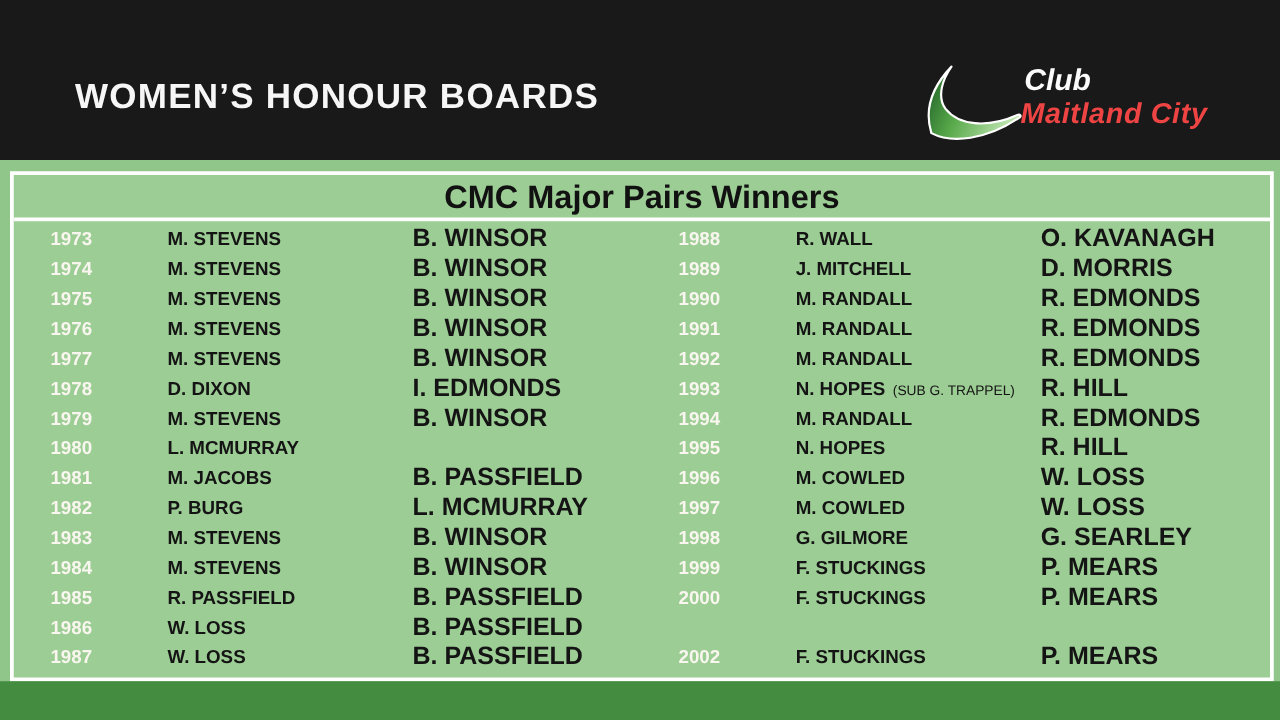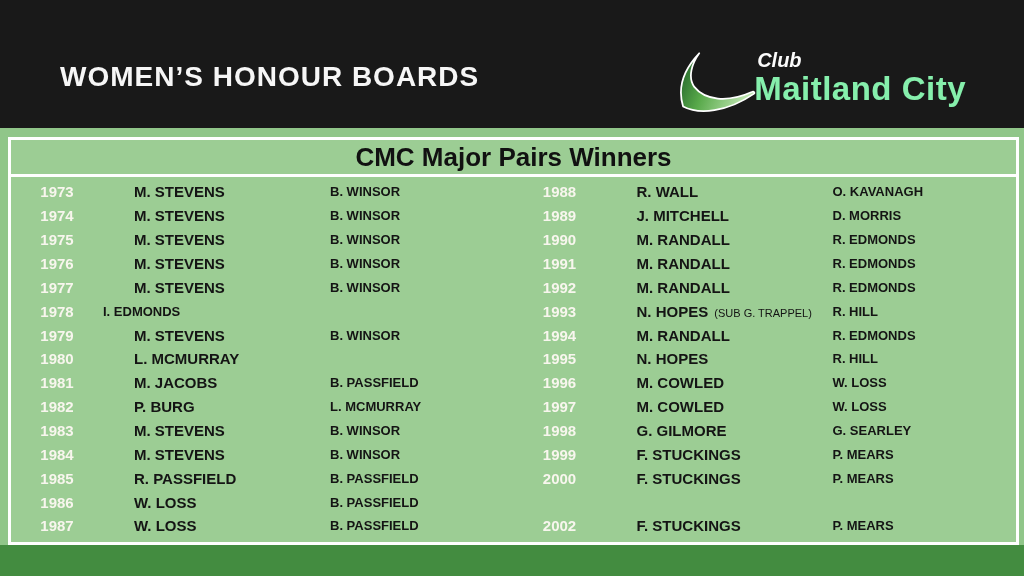--- a/index.html
+++ b/index.html
@@ -9,34 +9,34 @@
   .stage { width:1024px; height:576px; display:flex; flex-direction:column; background:#90c689; }
 
   
   .header { height:128px; flex:none; background:#191919; display:flex; align-items:center;
             justify-content:space-between; padding:26px 58px 0 60px; }
   .page-title { color:#f6f6f6; font-size:28px; font-weight:bold; letter-spacing:1px; }
 
   .logo { display:flex; align-items:center; }
   .logo svg { width:84px; height:64px; margin-right:-4px; margin-top:10px; }
   .logo-text { display:flex; flex-direction:column; line-height:1; }
-  .logo-club { color:#fbfbfb; font-size:20px; font-weight:bold; font-style:italic; margin-left:3px; margin-bottom:2px; }
-  .logo-name { color:#86efac; font-size:33px; font-weight:bold; letter-spacing:0.5px; }
+  .logo-club { color:#fbfbfb; font-size:24px; font-weight:bold; font-style:italic; margin-left:3px; margin-bottom:2px; }
+  .logo-name { color:#ef4444; font-size:23px; font-weight:bold; letter-spacing:0.5px;font-style:italic; }
 
   
   .board-wrap { flex:1; padding:9px 5px 0 8px; }
   .board { height:100%; background:#9ccd94; border:3px solid #ffffff; display:flex; flex-direction:column; }
   .board-title { flex:none; height:37px; border-bottom:3px solid #ffffff; text-align:center;
                  font-size:26px; font-weight:bold; color:#111111; line-height:35px; }
   .board-rows { flex:1; display:flex; flex-direction:column; padding:3px 0 4px 0; }
   .row { flex:1; display:flex; align-items:center; }
   .half { width:50%; display:flex; align-items:center; }
   .year { width:92px; flex:none; text-align:center; color:#f8f6ee; font-weight:bold; font-size:15px; }
   .p1 { margin-left:31px; width:196px; flex:none; color:#141414; font-weight:bold; font-size:15px; white-space:nowrap; }
-  .p2 { flex:1; color:#141414; font-weight:bold; font-size:13px; white-space:nowrap; }
+  .p2 { flex:1; color:#141414; font-weight:bold; font-size:20px; white-space:nowrap; }
   .note { font-size:11px; font-weight:normal; color:#141414; }
 
   
   .footer { height:31px; flex:none; background:#438c40; }
 </style>
 </head>
 <body>
 
 <div class="stage">
 
@@ -121,20 +121,21 @@
             </div>
             <div class="half">
               <span class="year">1992</span>
               <span class="p1">M. RANDALL</span>
               <span class="p2">R. EDMONDS</span>
             </div>
           </div>
           <div class="row">
             <div class="half">
               <span class="year">1978</span>
+              <span class="p1">D. DIXON</span>
               <span class="p2">I. EDMONDS</span>
             </div>
             <div class="half">
               <span class="year">1993</span>
               <span class="p1">N. HOPES<span class="note">&nbsp; (SUB G. TRAPPEL)</span></span>
               <span class="p2">R. HILL</span>
             </div>
           </div>
           <div class="row">
             <div class="half">

